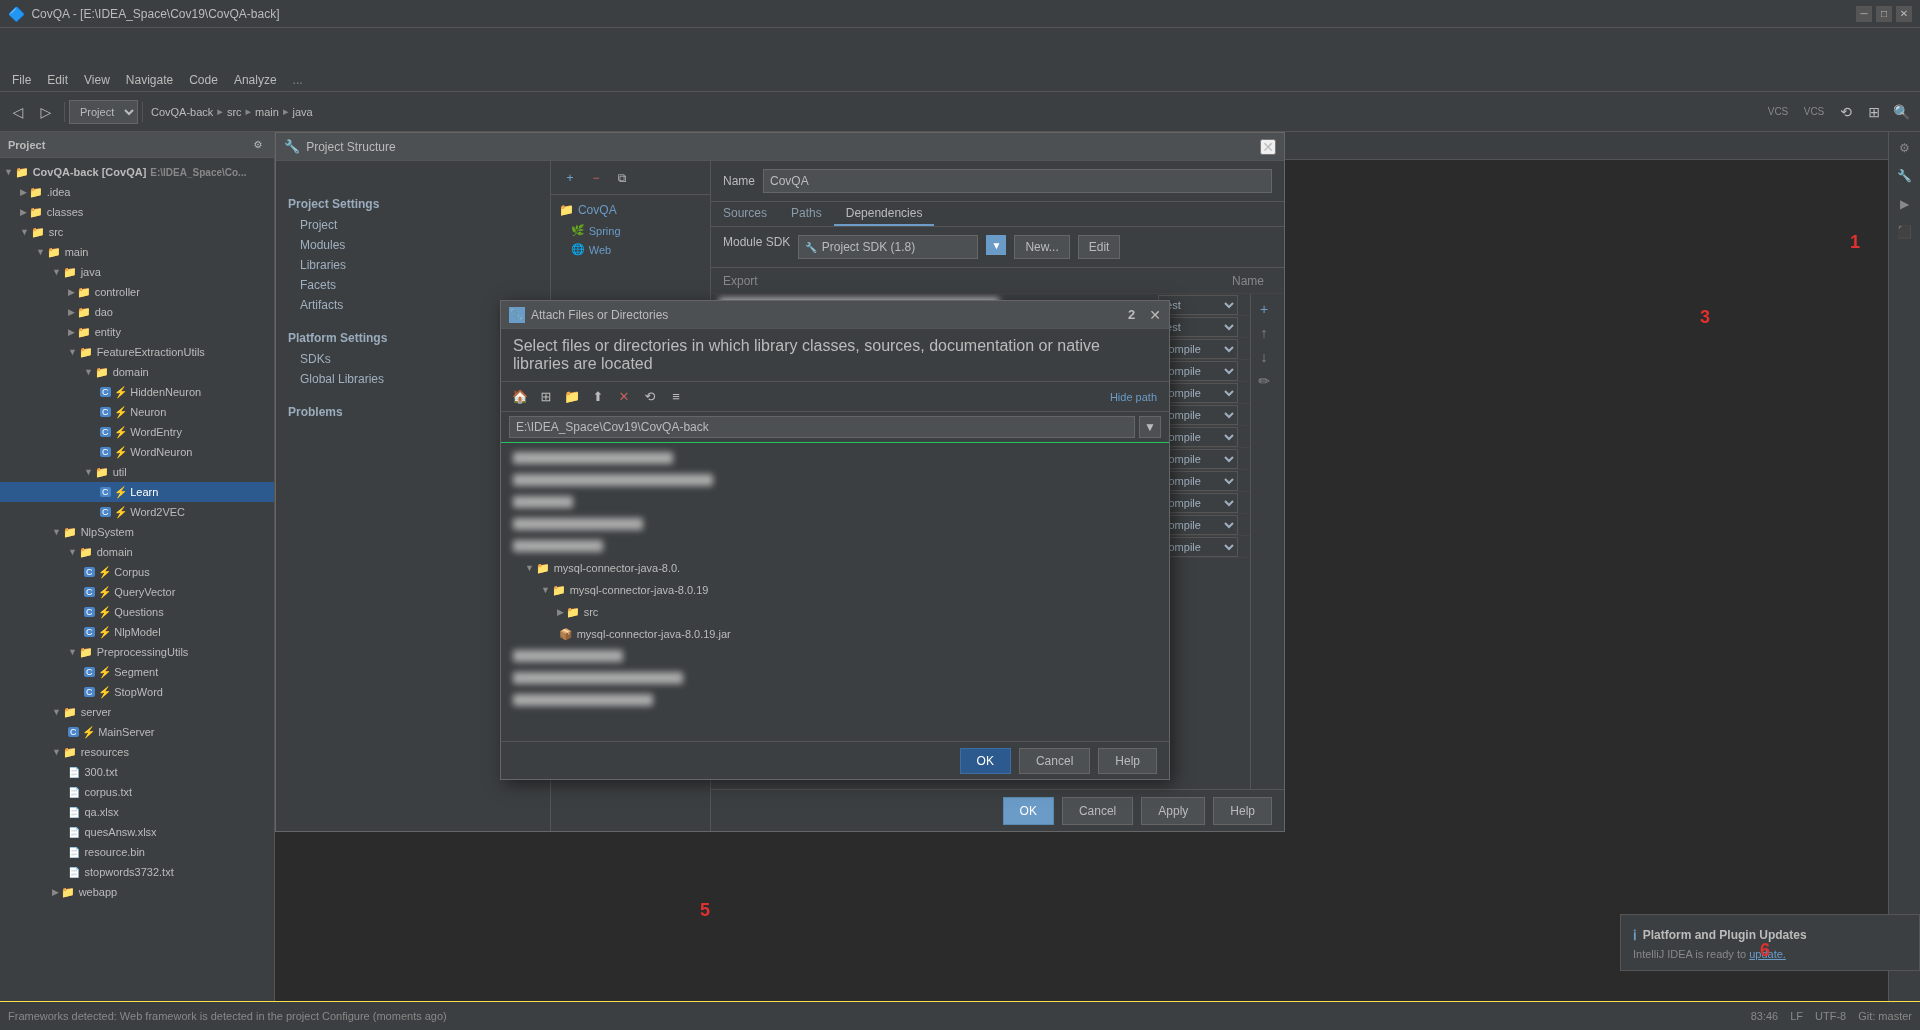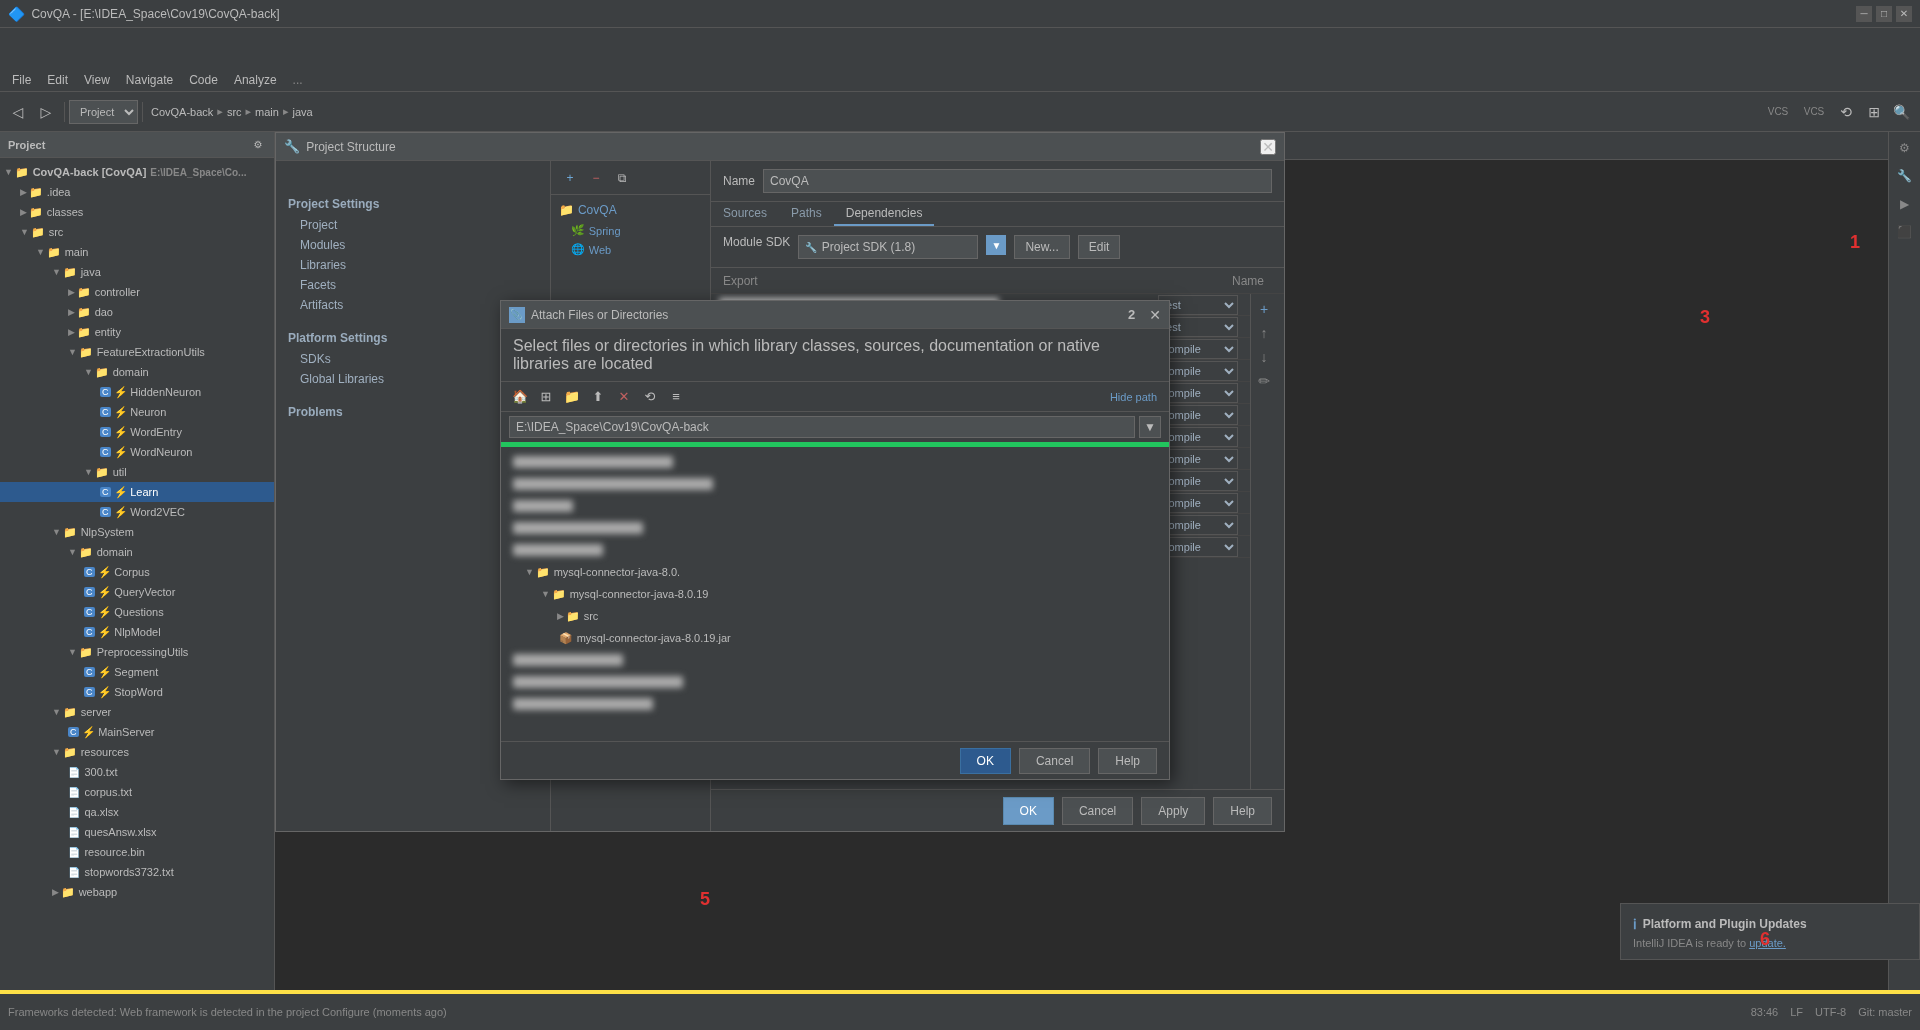--- a/index.html
+++ b/index.html
@@ -82,37 +82,37 @@
 
     
     .attach-dialog { position: absolute; top: 168px; left: 500px; width: 670px; height: 480px; background: #3c3f41; border: 1px solid #666; display: flex; flex-direction: column; z-index: 20; box-shadow: 4px 4px 16px rgba(0,0,0,0.5); }
     .attach-header { height: 28px; background: #4c5052; display: flex; align-items: center; padding: 0 8px; border-bottom: 1px solid #555; gap: 6px; }
     .attach-icon { width: 16px; height: 16px; background: #6b9bc7; display: flex; align-items: center; justify-content: center; font-size: 10px; color: white; }
     .attach-title-text { font-size: 12px; color: #bbb; flex: 1; }
     .attach-num { font-size: 13px; color: #bbb; font-weight: bold; }
     .attach-desc { padding: 8px 12px; font-size: 16px; color: #bbb; border-bottom: 1px solid #555; }
     .attach-toolbar { height: 30px; background: #3c3f41; display: flex; align-items: center; padding: 0 8px; border-bottom: 1px solid #555; gap: 4px; }
     .attach-btn { width: 22px; height: 22px; background: none; border: none; color: #bbb; cursor: pointer; display: flex; align-items: center; justify-content: center; font-size: 13px; }
-    .attach-path-bar { display: flex; align-items: flex-end; padding: 4px 8px; border-bottom: 5px solid #22c55e; gap: 4px; }
+    .attach-path-bar { display: flex; align-items: flex-end; padding: 4px 8px; border-bottom: 1px solid #22c55e; gap: 4px; }
     .attach-path-input { flex: 1; background: #4c5052; border: 1px solid #666; color: #bbb; font-size: 12px; padding: 2px 6px; height: 22px; }
     .attach-path-btn { width: 22px; height: 22px; background: #4c5052; border: 1px solid #666; color: #bbb; cursor: pointer; display: flex; align-items: center; justify-content: center; font-size: 12px; }
     .hide-path-btn { background: none; border: none; color: #6b9bc7; font-size: 11px; cursor: pointer; padding: 0 4px; }
     .attach-tree { flex: 1; overflow-y: auto; background: #3c3f41; padding: 4px 0; }
     .attach-tree-item { height: 22px; display: flex; align-items: center; padding-left: 12px; cursor: pointer; font-size: 11px; color: #bbb; }
     .attach-drop-hint { text-align: center; padding: 4px; font-size: 11px; color: #888; border-top: 1px solid #555; }
     .attach-buttons { height: 38px; display: flex; align-items: center; justify-content: flex-end; padding: 0 12px; gap: 8px; border-top: 1px solid #555; }
     .attach-ok-btn { padding: 4px 16px; font-size: 12px; cursor: pointer; height: 26px; background: #2d5a8e; color: white; border: 1px solid #3a6fa0; }
     .attach-cancel-btn { padding: 4px 16px; font-size: 12px; cursor: pointer; height: 26px; background: #4c5052; color: #bbb; border: 1px solid #666; }
     .attach-help-btn { padding: 4px 16px; font-size: 12px; cursor: pointer; height: 26px; background: #4c5052; color: #bbb; border: 1px solid #666; }
 
     
     .blurred-text { filter: blur(3px); display: inline-block; background: #ccc; height: 12px; border-radius: 2px; }
 
     
-    .status-bar { height: 40px; background: #3c3f41; border-top: 4px solid #fde047; display: flex; align-items: center; padding: 0 8px; font-size: 11px; color: #888; flex-shrink: 0; gap: 25px; }
+    .status-bar { height: 29px; background: #3c3f41; border-top: 1px solid #fde047; display: flex; align-items: center; padding: 0 8px; font-size: 11px; color: #888; flex-shrink: 0; gap: 25px; }
     .status-right { margin-left: auto; display: flex; gap: 12px; }
 
     
     .notification-popup { position: absolute; bottom: 30px; right: 0; width: 300px; background: #3c3f41; border: 1px solid #555; padding: 10px 12px; z-index: 30; }
     .notif-title { font-size: 12px; font-weight: bold; color: #bbb; margin-bottom: 4px; display: flex; align-items: center; gap: 6px; }
     .notif-icon { color: #6b9bc7; font-size: 14px; }
     .notif-text { font-size: 11px; color: #888; }
     .notif-link { color: #6b9bc7; text-decoration: underline; cursor: pointer; }
     .editor-tab-bar { height: 28px; background: #3c3f41; display: flex; align-items: flex-end; border-bottom: 1px solid #555; }
     .editor-tab { height: 24px; padding: 0 12px; background: #3c3f41; border-right: 1px solid #555; color: #888; font-size: 11px; display: flex; align-items: center; cursor: pointer; gap: 4px; }

